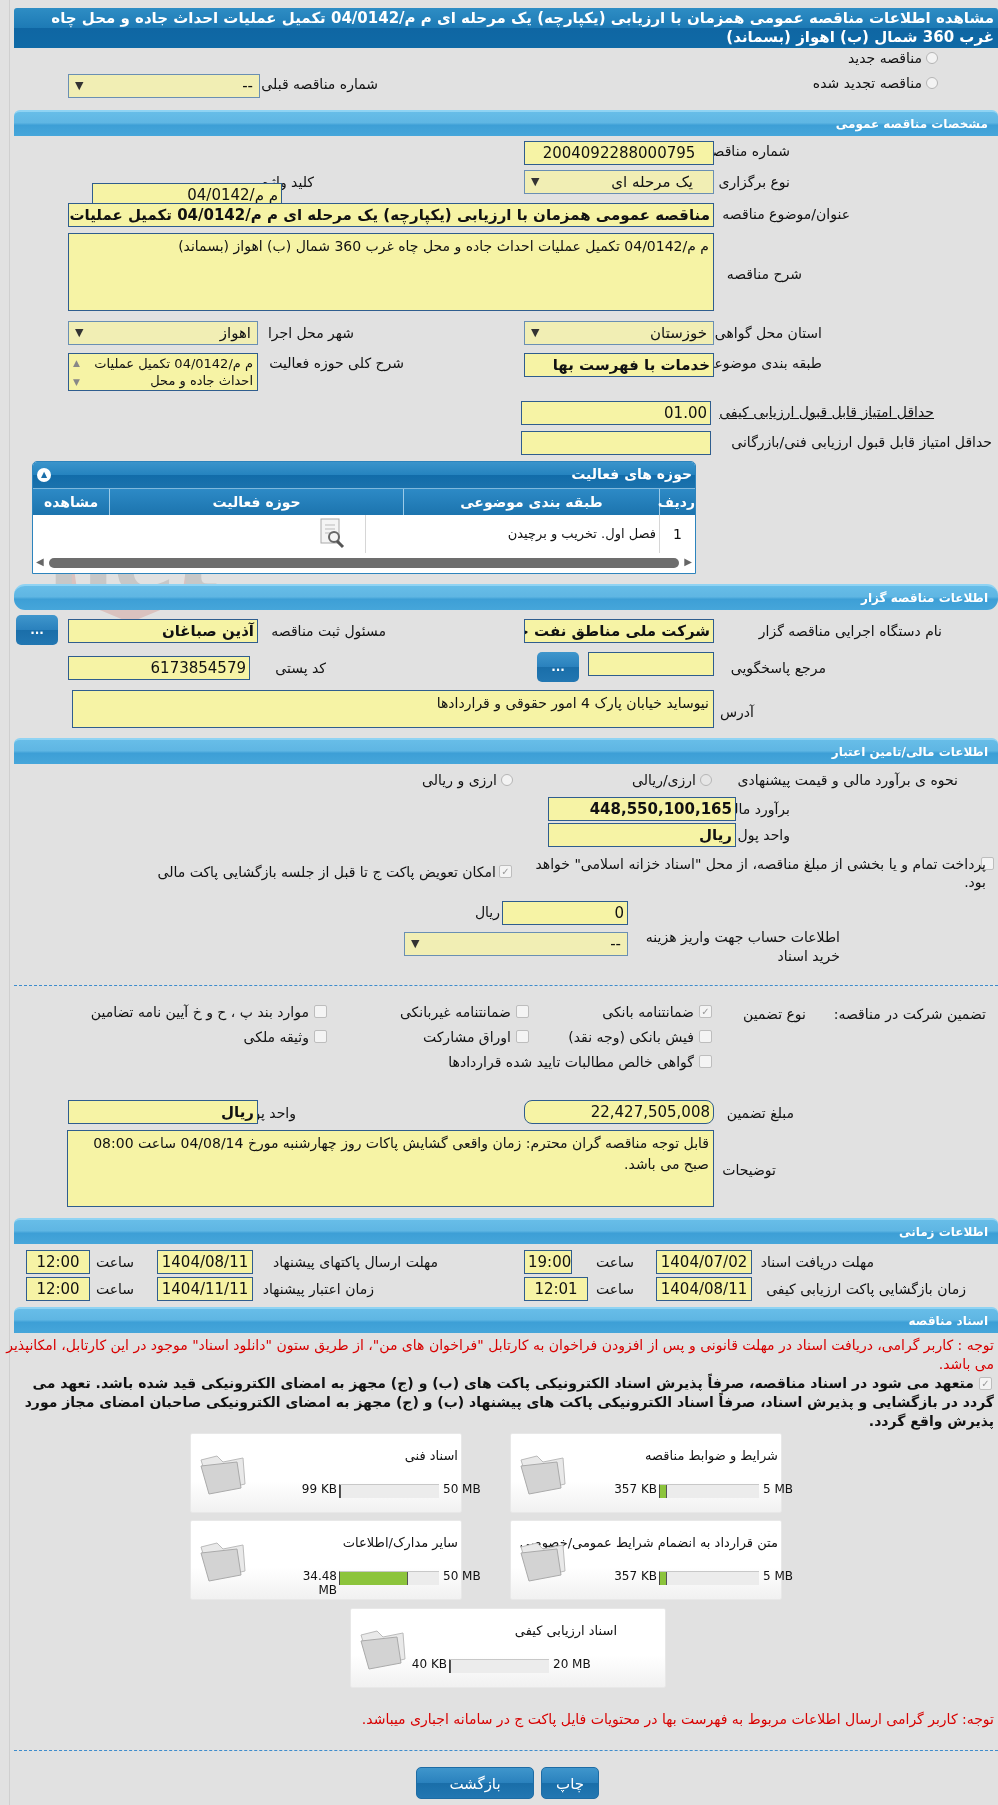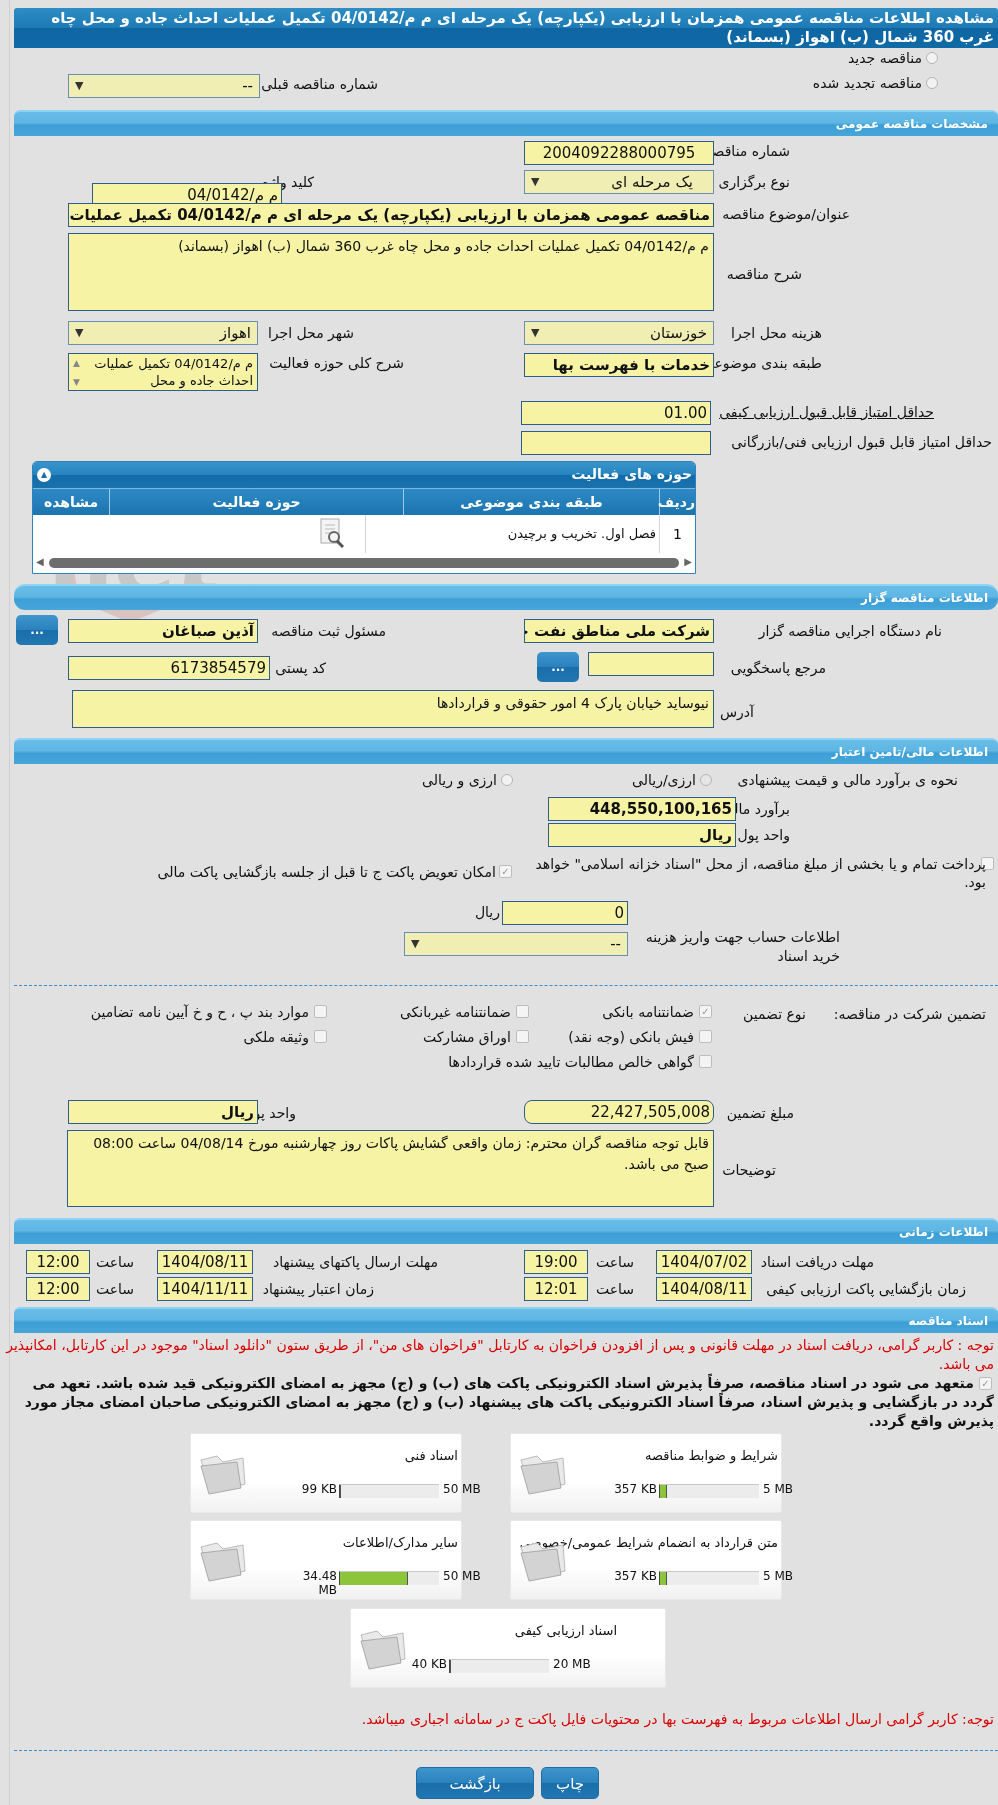--- a/index.html
+++ b/index.html
@@ -114,21 +114,21 @@
 </div>
 <div class="lbl" style="right:684px; top:174px;">کلید واژه</div>
 <div class="inp rtl" style="left:68px; top:183px; width:190px;margin-left:24px;">م م/04/0142</div>
 
 <div class="lbl" style="right:148px; top:206px;">عنوان/موضوع مناقصه</div>
 <div class="inp rtl bold" style="left:68px; top:203px; width:646px;">مناقصه عمومی همزمان با ارزیابی (یکپارچه) یک مرحله ای م م/04/0142  تکمیل عملیات احداث</div>
 
 <div class="lbl" style="right:196px; top:266px;">شرح مناقصه</div>
 <div class="area" style="left:68px; top:233px; width:646px; height:78px;">م م/04/0142  تکمیل عملیات احداث جاده و محل چاه غرب 360 شمال (ب) اهواز (بسماند)</div>
 
-<div class="lbl" style="right:176px; top:325px;">هزینه محل اجرا</div>
+<div class="lbl" style="right:176px; top:325px;">استان محل گواهی</div>
 <div class="sel" style="left:524px; top:321px; width:190px;">
   <span class="arrow">▼</span>
   <span class="val">خوزستان</span>
 </div>
 <div class="lbl" style="right:644px; top:325px;margin-left:48px;">شهر محل اجرا</div>
 <div class="sel" style="left:68px; top:321px; width:190px;">
   <span class="arrow">▼</span>
   <span class="val">اهواز</span>
 </div>
 
@@ -188,21 +188,21 @@
 <div class="lbl" style="right:56px; top:623px;">نام دستگاه اجرایی مناقصه گزار</div>
 <div class="inp rtl bold" style="left:524px; top:619px; width:190px;">شرکت ملی مناطق نفت خیز جنوب</div>
 <div class="lbl" style="right:612px; top:623px;">مسئول ثبت مناقصه</div>
 <div class="inp rtl bold" style="left:68px; top:619px; width:190px;">آذین صباغان</div>
 <div class="dots-btn" style="left:16px; top:615px;">...</div>
 
 <div class="lbl" style="right:172px; top:660px;">مرجع پاسخگویی</div>
 <div class="inp" style="left:588px; top:652px; width:126px;"></div>
 <div class="dots-btn" style="left:537px; top:652px;">...</div>
 <div class="lbl" style="right:672px; top:660px;">کد پستی</div>
-<div class="inp" style="left:68px; top:656px; width:202px; text-align:right; direction:ltr;">6173854579</div>
+<div class="inp" style="left:68px; top:656px; width:182px; text-align:right; direction:ltr;">6173854579</div>
 
 <div class="lbl" style="right:244px; top:704px;">آدرس</div>
 <div class="area" style="left:72px; top:690px; width:642px; height:38px;">نیوساید خیابان پارک 4 امور حقوقی و قراردادها</div>
 
 <div class="abs section-bar" style="top:738px;">اطلاعات مالی/تامین اعتبار</div>
 
 <div class="lbl" style="right:40px; top:772px;">نحوه ی برآورد مالی و قیمت پیشنهادی</div>
 <div class="radio" style="right:286px; top:774px; background:#e6e6e6;"></div>
 <div class="lbl" style="right:302px; top:772px;">ارزی/ریالی</div>
 <div class="radio" style="right:485px; top:774px;"></div>
@@ -256,21 +256,21 @@
 <div class="inp rtl bold" style="left:68px; top:1100px; width:190px;">ریال</div>
 
 <div class="lbl" style="right:222px; top:1162px;">توضیحات</div>
 <div class="area" style="left:67px; top:1130px; width:647px; height:77px;">قابل توجه مناقصه گران محترم: زمان واقعی گشایش پاکات روز چهارشنبه مورخ 04/08/14 ساعت 08:00 صبح می باشد.</div>
 
 <div class="abs section-bar" style="top:1218px;">اطلاعات زمانی</div>
 
 <div class="lbl" style="right:124px; top:1254px;">مهلت دریافت اسناد</div>
 <div class="inp" style="left:656px; top:1250px; width:96px; text-align:center; direction:ltr;">1404/07/02</div>
 <div class="lbl" style="right:364px; top:1254px;">ساعت</div>
-<div class="inp" style="left:524px; top:1250px; width:64px; text-align:center; direction:ltr;">19:00</div>
+<div class="inp" style="left:524px; top:1250px; width:48px; text-align:center; direction:ltr;">19:00</div>
 
 <div class="lbl" style="right:560px; top:1254px;">مهلت ارسال پاکتهای پیشنهاد</div>
 <div class="inp" style="left:157px; top:1250px; width:96px; text-align:center; direction:ltr;">1404/08/11</div>
 <div class="lbl" style="right:864px; top:1254px;">ساعت</div>
 <div class="inp" style="left:26px; top:1250px; width:64px; text-align:center; direction:ltr;">12:00</div>
 
 <div class="lbl" style="right:32px; top:1281px;">زمان بازگشایی پاکت ارزیابی کیفی</div>
 <div class="inp" style="left:656px; top:1277px; width:96px; text-align:center; direction:ltr;">1404/08/11</div>
 <div class="lbl" style="right:364px; top:1281px;">ساعت</div>
 <div class="inp" style="left:524px; top:1277px; width:64px; text-align:center; direction:ltr;">12:01</div>

